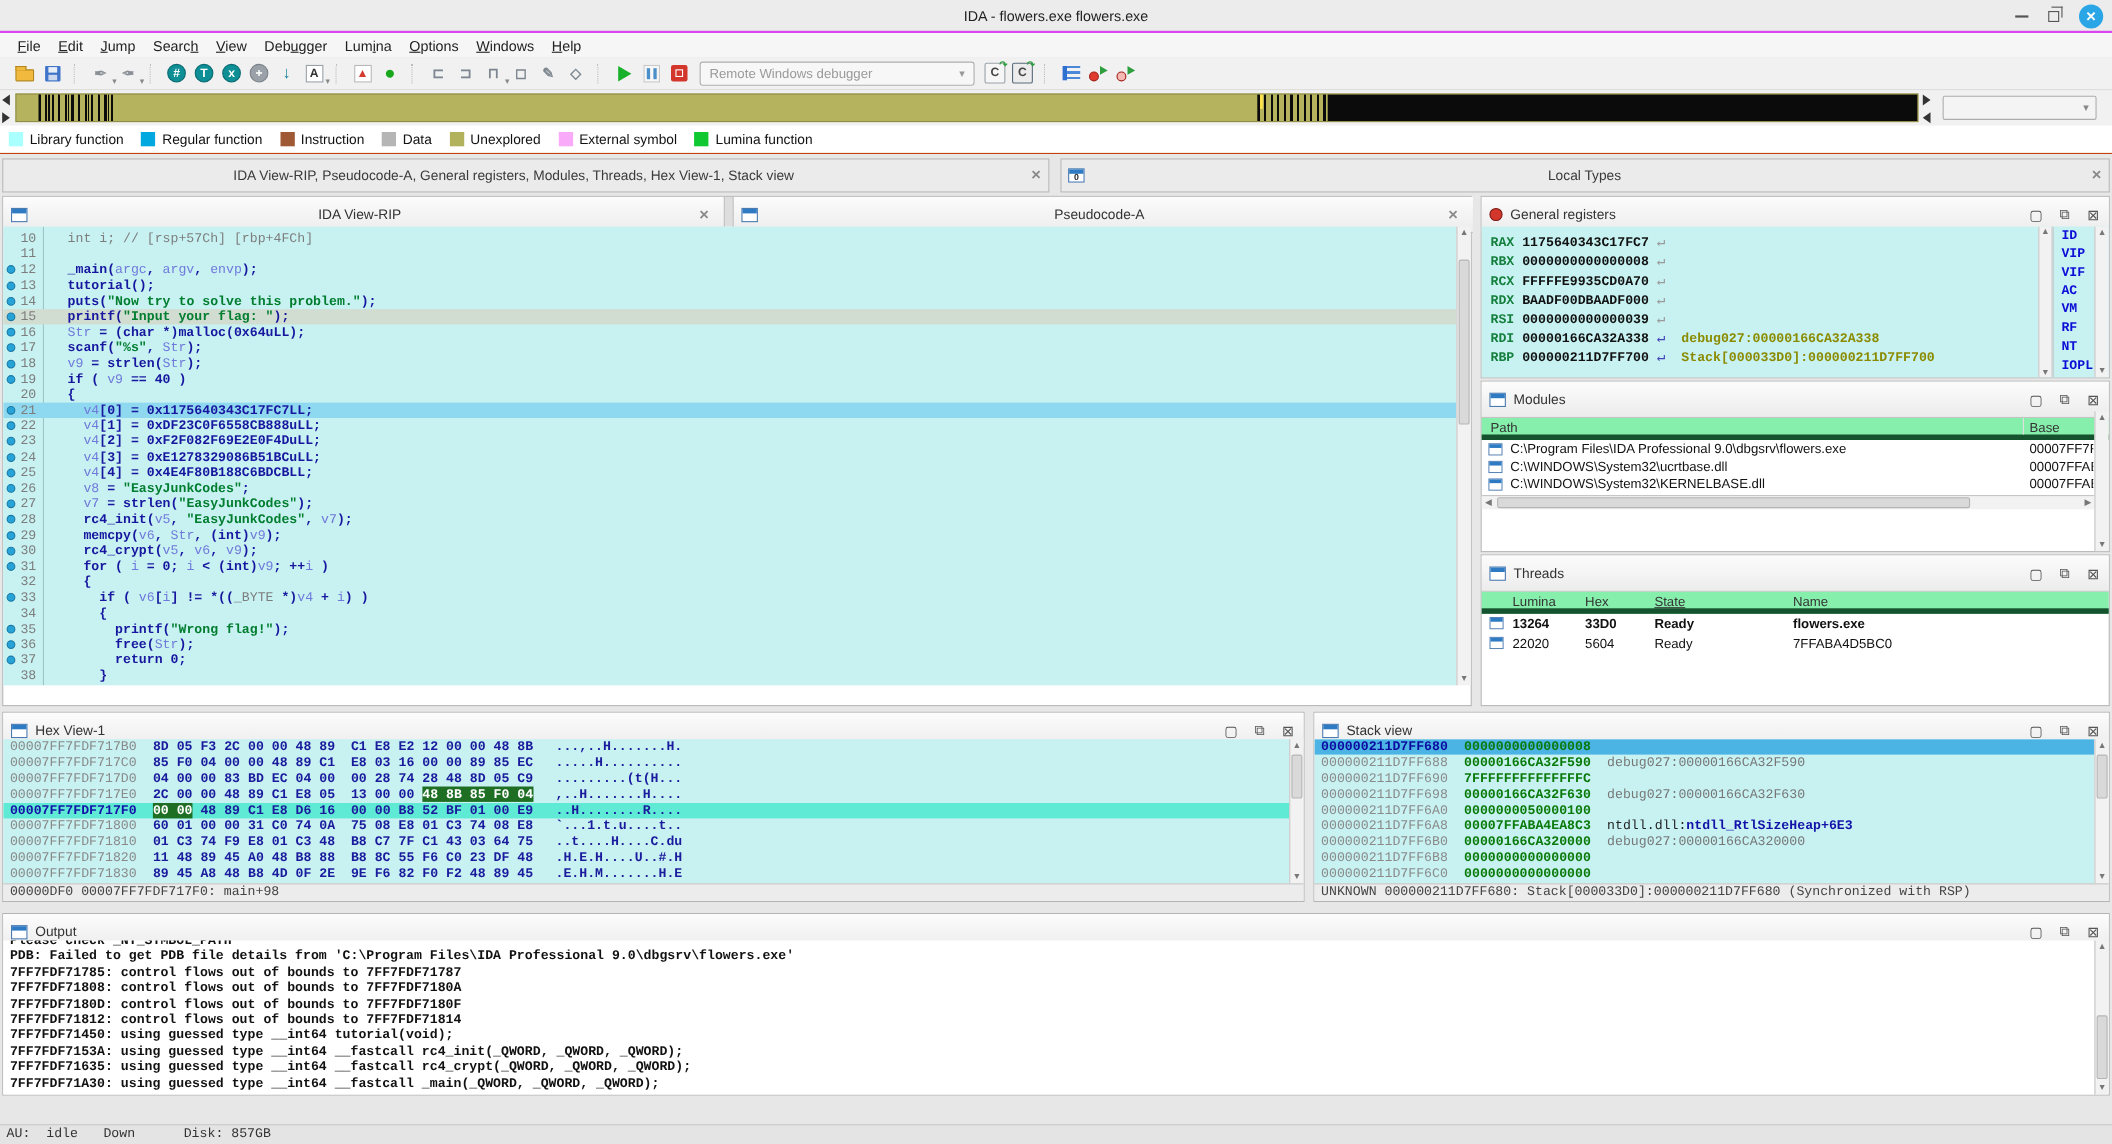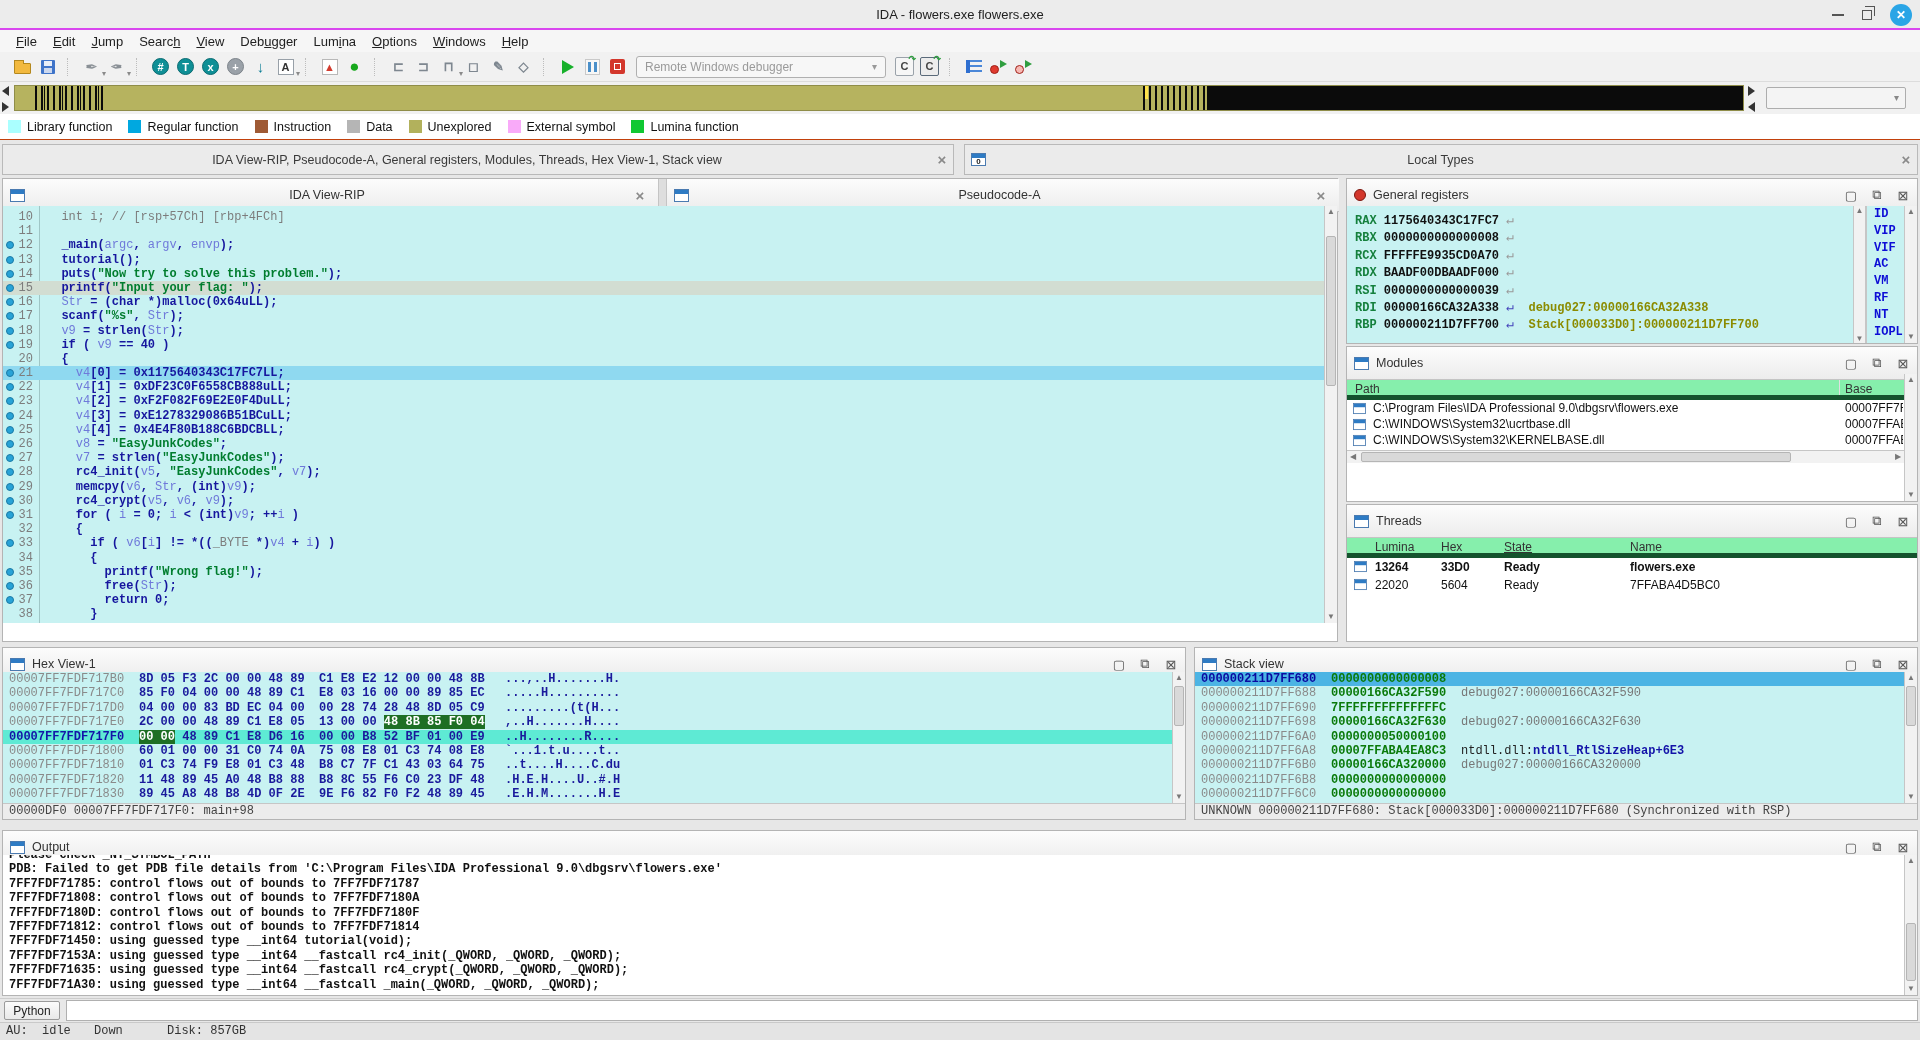--- a/index.html
+++ b/index.html
@@ -599,24 +599,20 @@
         <div class="outln">7FF7FDF71635: using guessed type __int64 __fastcall rc4_crypt(_QWORD, _QWORD, _QWORD);</div>
         <div class="outln">7FF7FDF71A30: using guessed type __int64 __fastcall _main(_QWORD, _QWORD, _QWORD);</div>
       </div>
     <div class="vscroll" style="top:24px;bottom:0">
       <span class="sa up">▲</span>
       <span class="sa dn">▼</span>
       <span class="vthumb" style="bottom:14px;height:58px"></span>
     </div>
   </div>
 
-  <div class="pyrow">
-    <span class="pybtn">Python</span>
-    <input class="pyinput" type="text" value="" style="">
-  </div>
 
   <div class="statusbar" id="statusbar">
       <span style="left: 6px;">AU:  idle</span>
       <span style="left: 94px;">Down</span>
       <span style="left: 167px;">Disk: 857GB</span>
     </div>
 
 </div>
 
 </body></html>

